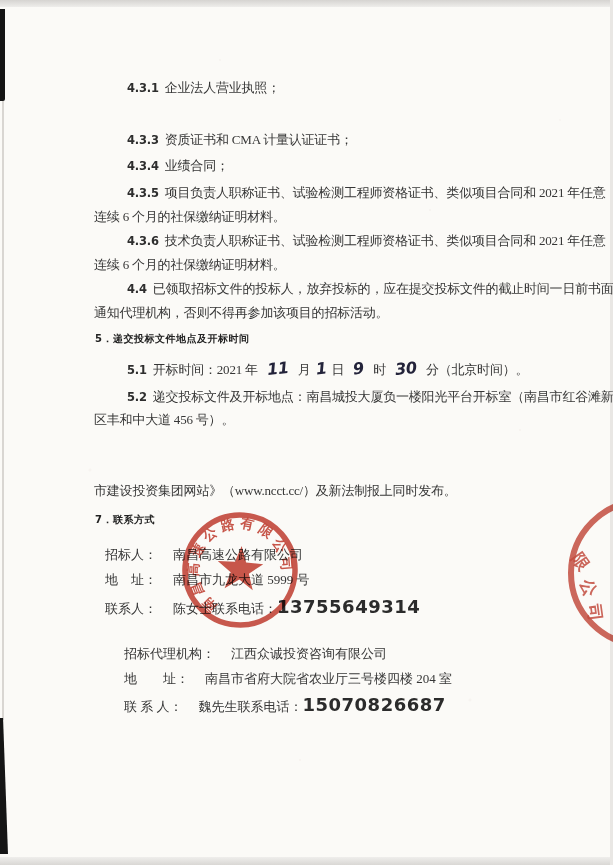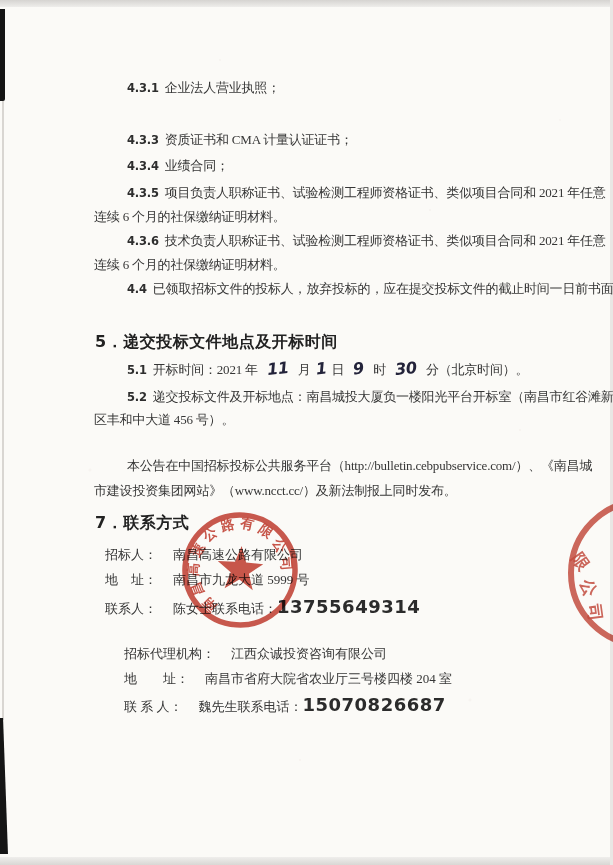--- a/index.html
+++ b/index.html
@@ -15,21 +15,21 @@
       radial-gradient(circle 2px at 300px 760px, rgba(205,150,140,.12), transparent 70%),
       radial-gradient(circle 3px at 470px 700px, rgba(190,160,150,.10), transparent 70%),
       radial-gradient(circle 2px at 220px 60px,  rgba(190,160,150,.12), transparent 70%),
       radial-gradient(circle 2px at 560px 120px, rgba(200,160,150,.10), transparent 70%);
     color:#333;
   }
   .ln{position:absolute;margin:0;font-size:13px;line-height:15px;letter-spacing:-0.2px;white-space:nowrap;color:#363636;}
   .indent{left:127px;}
   .flush{left:94px;}
   .num{font-family:"DejaVu Sans", sans-serif;font-weight:700;font-size:11.5px;margin-right:6px;color:#2e2e2e;}
-  .heading{position:absolute;left:95px;margin:0;font-size:16px;font-weight:700;color:#222;letter-spacing:0.5px;white-space:nowrap;font-family:"DejaVu Sans", sans-serif;}
+  .heading{position:absolute;left:95px;margin:0;font-size:10px;font-weight:700;color:#222;letter-spacing:0.5px;white-space:nowrap;font-family:"DejaVu Sans", sans-serif;}
   .hw{display:inline-block;font-family:"DejaVu Sans", sans-serif;font-style:italic;font-weight:700;
       font-size:16px;color:#23233a;transform:rotate(-6deg);margin:0 9px;}
   .hw.small-gap{margin:0 5px;}
   .row{position:absolute;left:105px;margin:0;font-size:13px;white-space:nowrap;color:#363636;}
   .row .lbl{display:inline-block;}
   .row .val{margin-left:16px;}
   .row .tel-lbl{}
   .row .tel{font-family:"DejaVu Sans", sans-serif;font-weight:700;font-size:18px;letter-spacing:0.5px;color:#2b2b2b;}
   .agency-block .row{left:124px;}
   .seal-main{position:absolute;left:175px;top:507px;width:130px;height:130px;
@@ -58,29 +58,29 @@
   <div class="bar-left-bottom"></div>
 
   <p class="ln indent" style="top:80px"><span class="num">4.3.1</span><span>企业法人营业执照；</span></p>
   <p class="ln indent" style="top:132px"><span class="num">4.3.3</span><span>资质证书和 CMA 计量认证证书；</span></p>
   <p class="ln indent" style="top:158px"><span class="num">4.3.4</span><span>业绩合同；</span></p>
   <p class="ln indent" style="top:185px"><span class="num">4.3.5</span><span>项目负责人职称证书、试验检测工程师资格证书、类似项目合同和 2021 年任意</span></p>
   <p class="ln flush" style="top:209px">连续 6 个月的社保缴纳证明材料。</p>
   <p class="ln indent" style="top:233px"><span class="num">4.3.6</span><span>技术负责人职称证书、试验检测工程师资格证书、类似项目合同和 2021 年任意</span></p>
   <p class="ln flush" style="top:257px">连续 6 个月的社保缴纳证明材料。</p>
   <p class="ln indent" style="top:281px"><span class="num">4.4</span><span>已领取招标文件的投标人，放弃投标的，应在提交投标文件的截止时间一日前书面</span></p>
+  <p class="ln flush" style="top:305px">通知代理机构，否则不得再参加该项目的招标活动。</p>
 
   <p class="heading" style="top:332px">5．递交投标文件地点及开标时间</p>
   <p class="ln indent" style="top:361px">
     <span class="num">5.1</span><span>开标时间：2021 年</span><span class="hw">11</span><span>月</span><span class="hw small-gap">1</span><span>日</span><span class="hw">9</span><span>时</span><span class="hw">30</span><span>分（北京时间）。</span>
   </p>
   <p class="ln indent" style="top:389px"><span class="num">5.2</span><span>递交投标文件及开标地点：南昌城投大厦负一楼阳光平台开标室（南昌市红谷滩新</span></p>
   <p class="ln flush" style="top:412px">区丰和中大道 456 号）。</p>
 
-  <p class="ln indent" style="top:458px">本公告在中国招标投标公共服务平台（http://bulletin.cebpubservice.com/）、《南昌城</p>
   <p class="ln flush" style="top:483px">市建设投资集团网站》（www.ncct.cc/）及新法制报上同时发布。</p>
 
   <p class="heading" style="top:513px">7．联系方式</p>
 
   <p class="row" style="top:546px">
     <span class="lbl">招标人：</span><span class="val">南昌高速公路有限公司</span>
   </p>
   <p class="row" style="top:571px">
     <span class="lbl">地　址：</span><span class="val">南昌市九龙大道 5999 号</span>
   </p>

